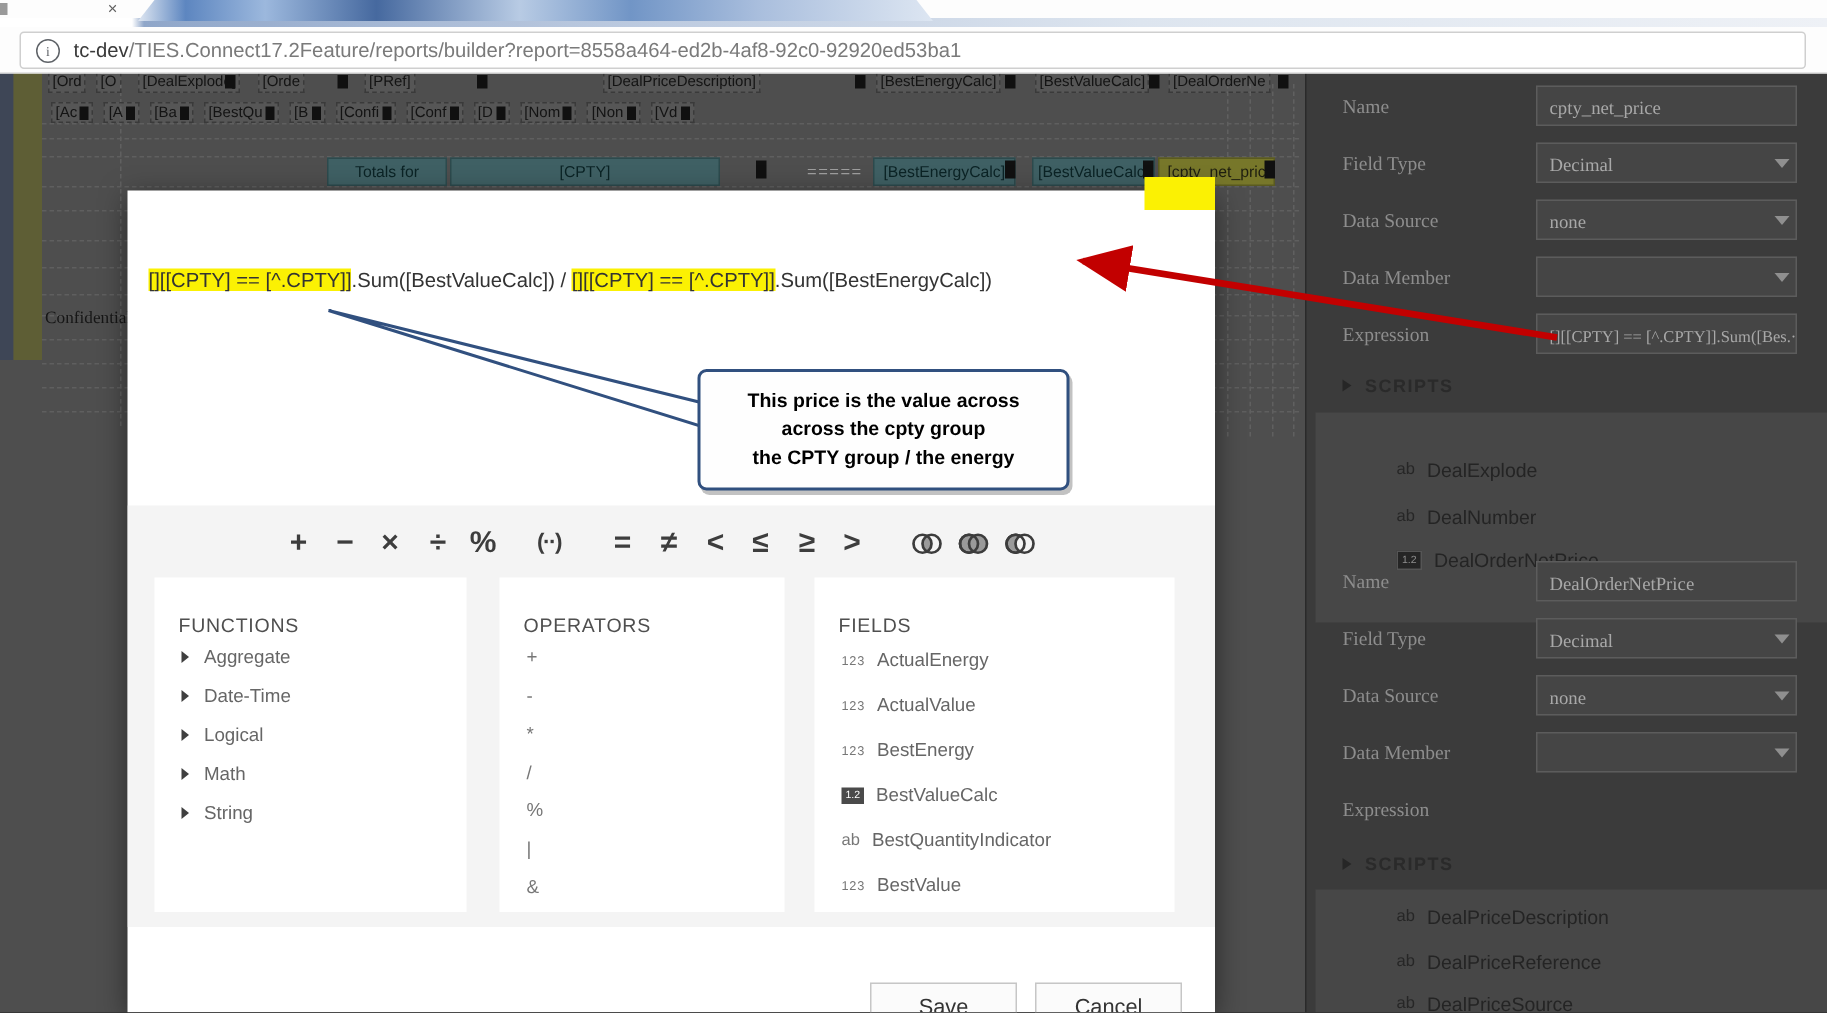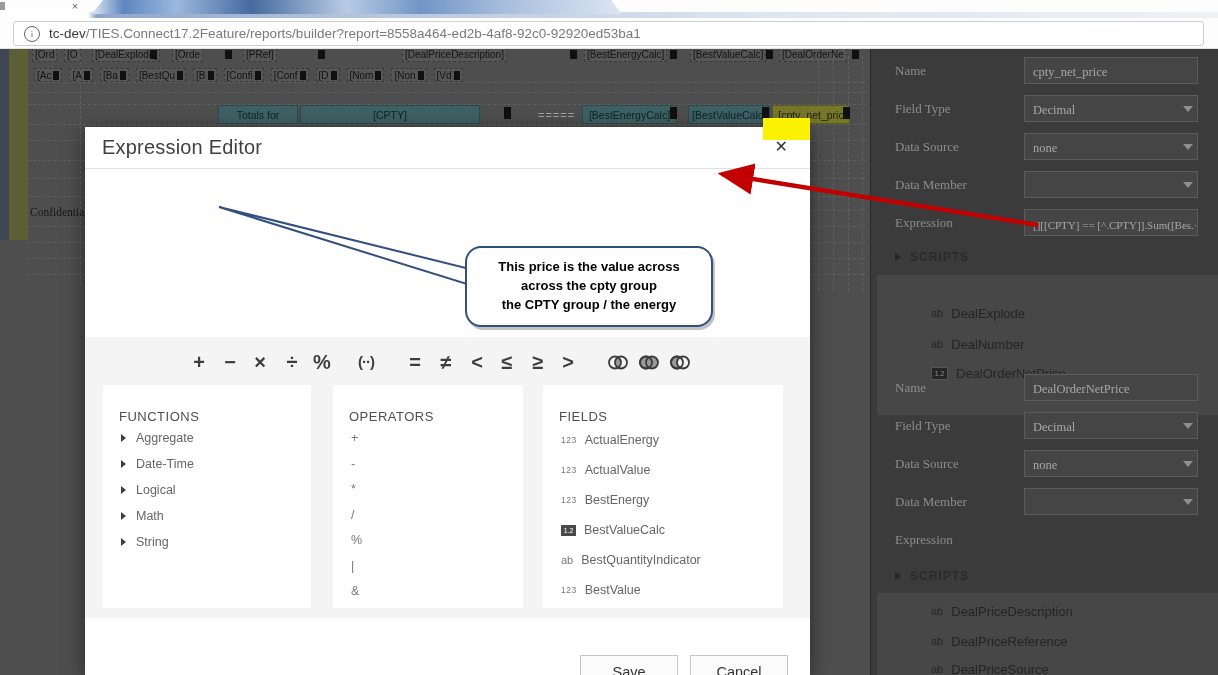--- a/index.html
+++ b/index.html
@@ -70,21 +70,21 @@
   .dialog{position:absolute;left:85px;top:127px;width:725px;height:548px;background:#fff;z-index:10;
           box-shadow:0 4px 18px rgba(0,0,0,.5);overflow:hidden;}
   .dlg-titlebar{position:absolute;top:0;left:0;width:100%;height:42px;border-bottom:1px solid #e0e0e0;box-sizing:border-box;}
   .dlg-title{position:absolute;left:17px;top:9px;font-size:20px;color:#404040;letter-spacing:.2px;}
   .dlg-close{position:absolute;right:22px;top:10px;font-size:16px;color:#333;cursor:default;}
   .expr-row{position:absolute;left:14px;top:52px;right:14px;font-size:13.5px;color:#333;white-space:nowrap;}
   .hl{background:#fbf103;}
   .gray-section{position:absolute;left:0;top:210px;width:100%;height:281px;background:#f4f4f4;}
   .pointer-svg{position:absolute;left:0;top:0;width:725px;height:548px;pointer-events:none;}
   .callout{position:absolute;left:380px;top:119px;width:248px;height:81px;background:#fefefe;
-           border:2.5px solid #31507f;border-radius:16px;box-shadow:2px 3px 0 rgba(120,120,120,.45);
+           border:2.5px solid #31507f;border-radius:6px;box-shadow:2px 3px 0 rgba(120,120,120,.45);
            display:flex;align-items:center;justify-content:center;text-align:center;box-sizing:border-box;}
   .callout-text{font-size:13px;font-weight:bold;color:#000;line-height:1.45;}
   .tb-glyph{position:absolute;top:218px;width:26px;height:34px;line-height:34px;text-align:center;
             font-size:20px;font-weight:600;color:#3d3d3d;cursor:default;}
   .tb-glyph.small{font-size:15px;letter-spacing:-1px;}
   .venn{position:absolute;top:227px;width:26px;height:17px;cursor:default;}
   .panel{position:absolute;top:258px;background:#fff;box-sizing:border-box;}
   .panel-title{position:absolute;left:16px;top:12px;font-size:13px;color:#4f4f4f;letter-spacing:.5px;margin-top:12px;}
   .fn-item{position:absolute;left:18px;height:18px;display:flex;align-items:center;gap:10px;cursor:default;}
   .fn-tri{width:0;height:0;border-top:4px solid transparent;border-bottom:4px solid transparent;border-left:5px solid #3f3f3f;}
@@ -305,25 +305,22 @@
         <span class="sitem-name">DealPriceReference</span>
       </div>
       <div class="sitem" style="top:66px">
         <span class="ab-ic">ab</span>
         <span class="sitem-name">DealPriceSource</span>
       </div>
     </div>
   </div>
 
   <div class="dialog">
-    <div class="dlg-titlebar">
-      <span class="dlg-title">Expression Editor</span>
-      <span class="dlg-close">✕</span>
-    </div>
-
+
+    <div class="expr-row"><span class="hl">[][[CPTY] == [^.CPTY]]</span><span>.Sum([BestValueCalc])  / </span><span class="hl">[][[CPTY] == [^.CPTY]]</span><span>.Sum([BestEnergyCalc])</span></div>
 
     <div class="gray-section"></div>
 
     <svg class="pointer-svg" viewBox="0 0 725 548">
       <polygon points="134,80 385,142 385,158" fill="#ffffff" stroke="#31507f" stroke-width="2"></polygon>
     </svg>
 
     <div class="callout">
       <div class="callout-text">
         <div>This price is the value across</div>

